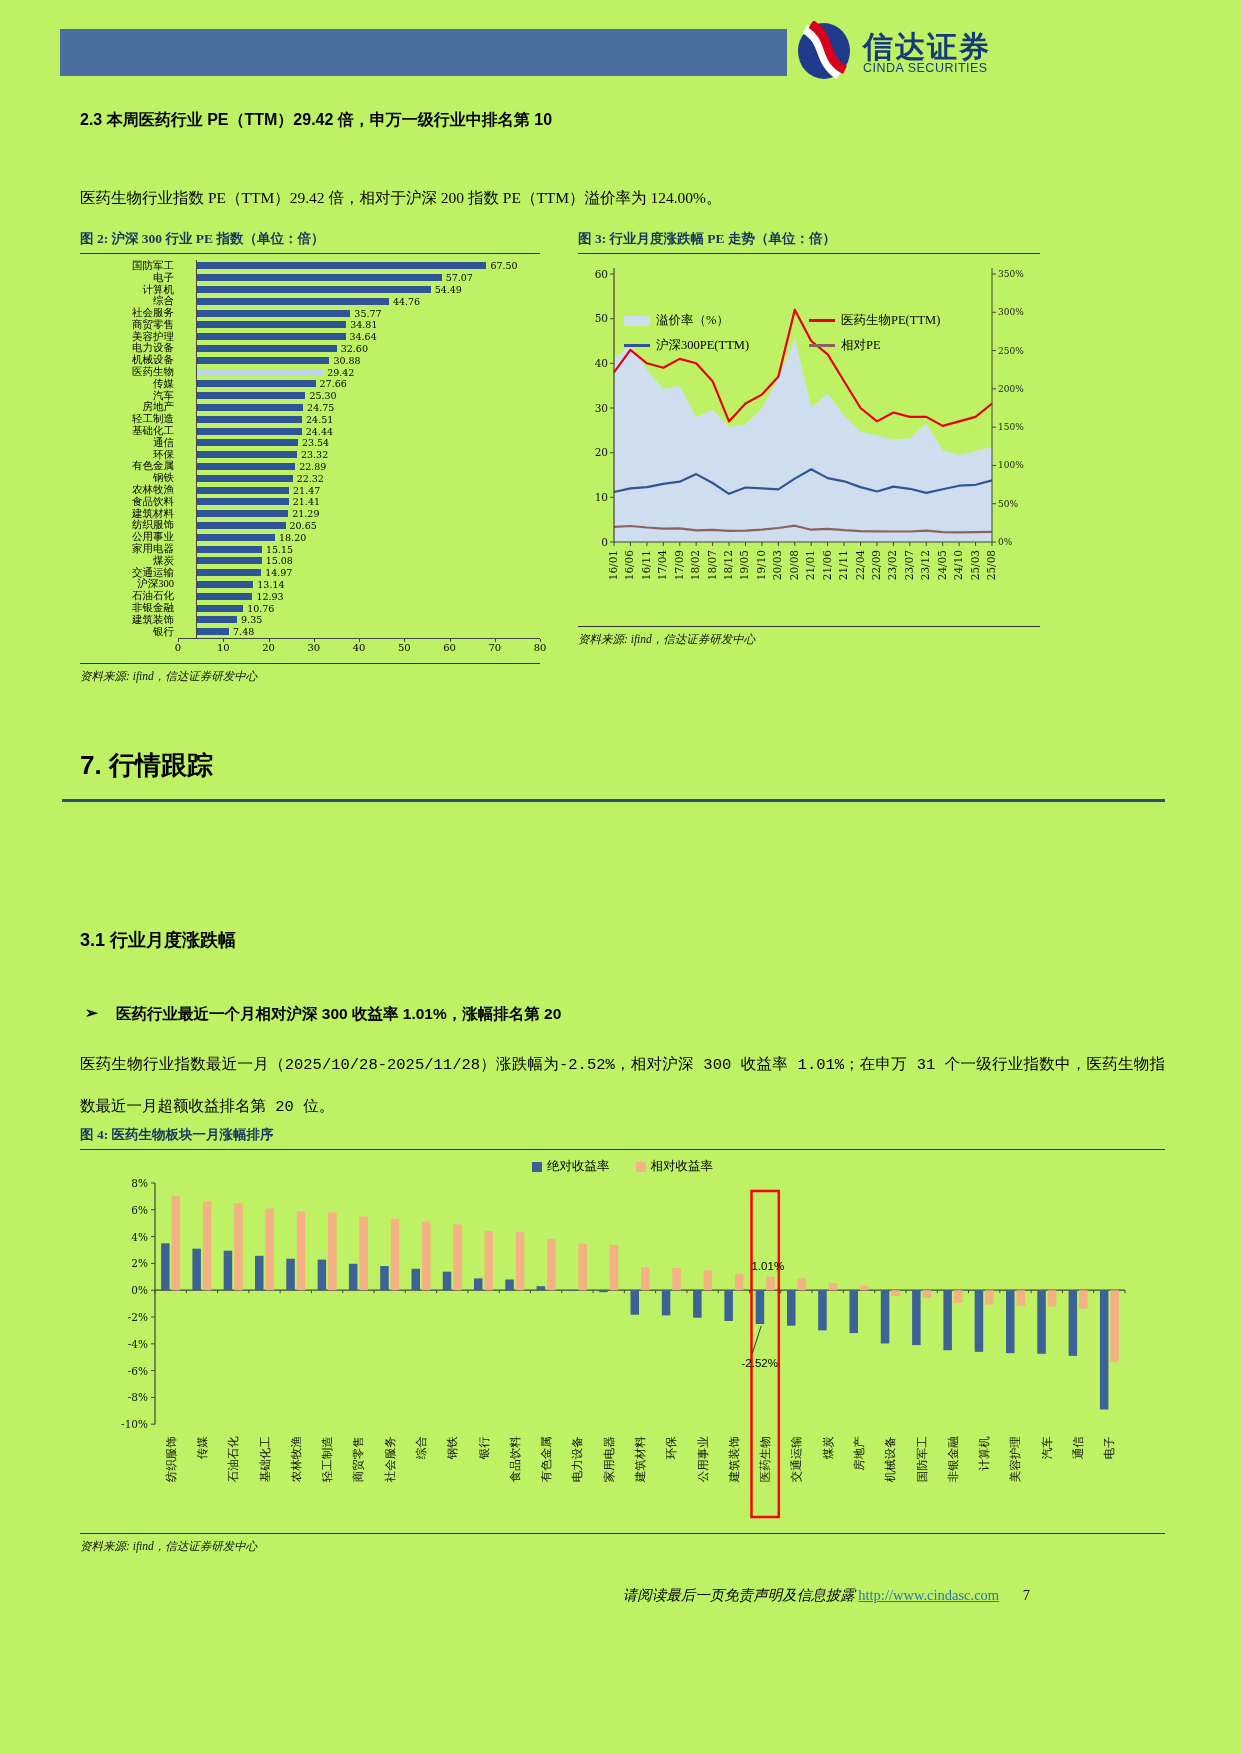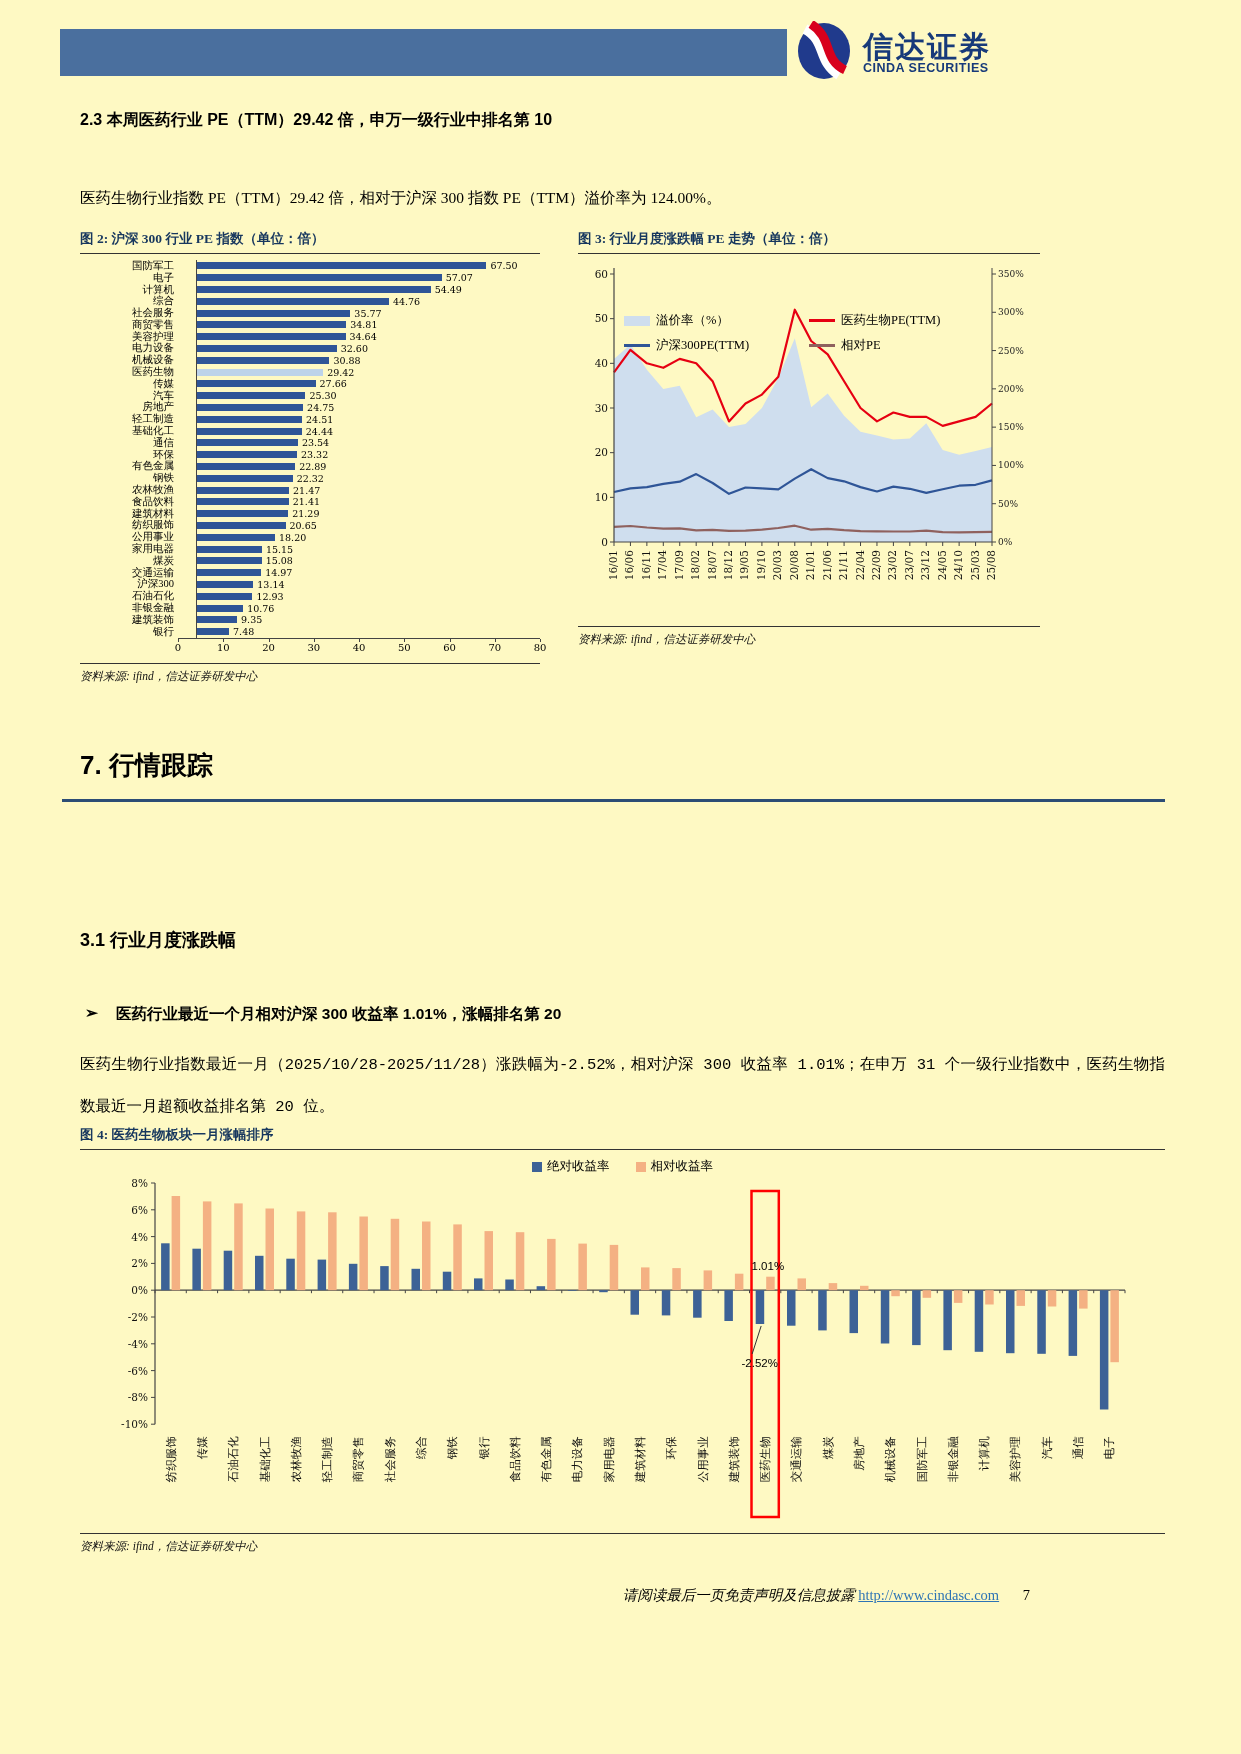--- a/index.html
+++ b/index.html
@@ -1,25 +1,25 @@
 <!DOCTYPE html>
 <html><head>
 <meta charset="utf-8">
 <style>
   html,body{margin:0;padding:0;background:#888;}
-  .page{position:relative;width:1241px;height:1754px;background:#fef9c3;margin:0 auto;
+  .page{position:relative;width:1241px;height:1754px;background:#bef264;margin:0 auto;
         font-family:"Liberation Sans",sans-serif;color:#000;overflow:hidden;}
   .abs{position:absolute;}
 
   
   .band{left:60px;top:29px;width:727px;height:47px;background:#4a6f9e;}
   .logo{left:795px;top:22px;width:290px;height:62px;display:flex;align-items:center;gap:10px;}
   .logo-txt{display:flex;flex-direction:column;line-height:1.05;}
   .brand-cn{font-size:30px;font-weight:bold;color:#173a7a;letter-spacing:2px;}
-  .brand-en{font-size:12.5px;font-weight:bold;color:#173a7a;letter-spacing:.5px;}
+  .brand-en{font-size:12.5px;font-weight:normal;color:#173a7a;letter-spacing:.5px;}
 
   
   .h23{left:80px;top:110px;width:1085px;font-size:16px;font-weight:bold;}
   .p23{left:80px;top:188px;width:1085px;font-family:"Liberation Serif",serif;font-size:15.5px;}
   .h3{left:80px;top:748px;font-size:26px;font-weight:bold;}
   .h3rule{left:62px;top:799px;width:1103px;height:0;border-top:3px solid #2c4d75;}
   .h31{left:80px;top:928px;font-size:18px;font-weight:bold;}
   .bullet{left:85px;top:1004px;width:1080px;font-size:15.5px;font-weight:bold;display:flex;gap:18px;}
   .p31{left:80px;top:1044px;width:1085px;font-family:Liberation Mono, monospace;font-size:15.5px;line-height:42px;text-align:justify;}
 
@@ -81,21 +81,21 @@
         <path d="M16,3 C38,17 28,39 50,49" stroke="#d8001d" stroke-width="9" fill="none"></path>
       </svg>
     </span>
     <span class="logo-txt">
       <span class="brand-cn">信达证券</span>
       <span class="brand-en">CINDA SECURITIES</span>
     </span>
   </div>
 
   <div class="abs h23">2.3 本周医药行业 PE（TTM）29.42 倍，申万一级行业中排名第 10</div>
-  <div class="abs p23">医药生物行业指数 PE（TTM）29.42 倍，相对于沪深 300 指数 PE（TTM）溢价率为 124.00%。</div>
+  <div class="abs p23">医药生物行业指数 PE（TTM）29.42 倍，相对于沪深 200 指数 PE（TTM）溢价率为 124.00%。</div>
 
   <div class="abs figL">
     <div class="figcap">图 2: 沪深 300 行业 PE 指数（单位：倍）</div>
     <hr class="figrule">
     <div id="fig2-chart">
         <div class="f2row">
           <div class="f2lab">国防军工</div>
           <div class="f2zone">
             <div class="f2bar" style="width: 84.375%; background: rgb(47, 85, 151);"></div>
             <span class="f2val">67.50</span>

